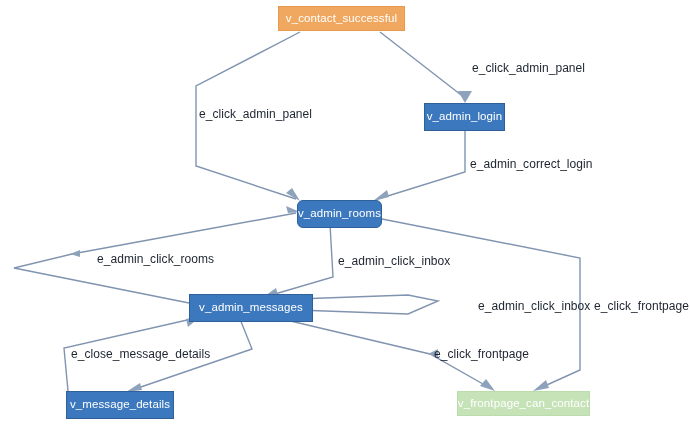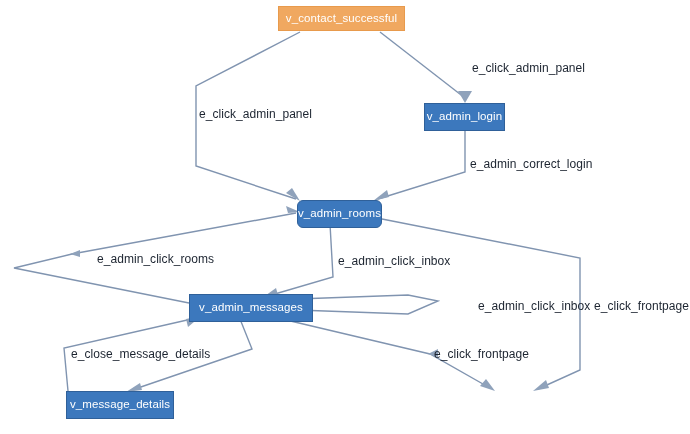--- a/index.html
+++ b/index.html
@@ -126,20 +126,23 @@
   </div>
 
   <div class="node node-state" style="left:189px; top:294px; width:124px;">
     <span>v_admin_messages</span>
   </div>
 
   <div class="node node-state" style="left:22px; top:391px; width:108px;margin-left:44px;">
     <span>v_message_details</span>
   </div>
 
+  <div class="node node-end" style="left:457px; top:391px; width:133px;">
+    <span>v_frontpage_can_contact</span>
+  </div>
 
   <div class="edge-label" style="left:472px; top:62px;">e_click_admin_panel</div>
 
   <div class="edge-label" style="left:199px; top:108px;">e_click_admin_panel</div>
 
   <div class="edge-label" style="left:470px; top:158px;">e_admin_correct_login</div>
 
   <div class="edge-label" style="left:76px; top:253px;margin-left:21px;">e_admin_click_rooms</div>
 
   <div class="edge-label" style="left:338px; top:255px;">e_admin_click_inbox</div>

